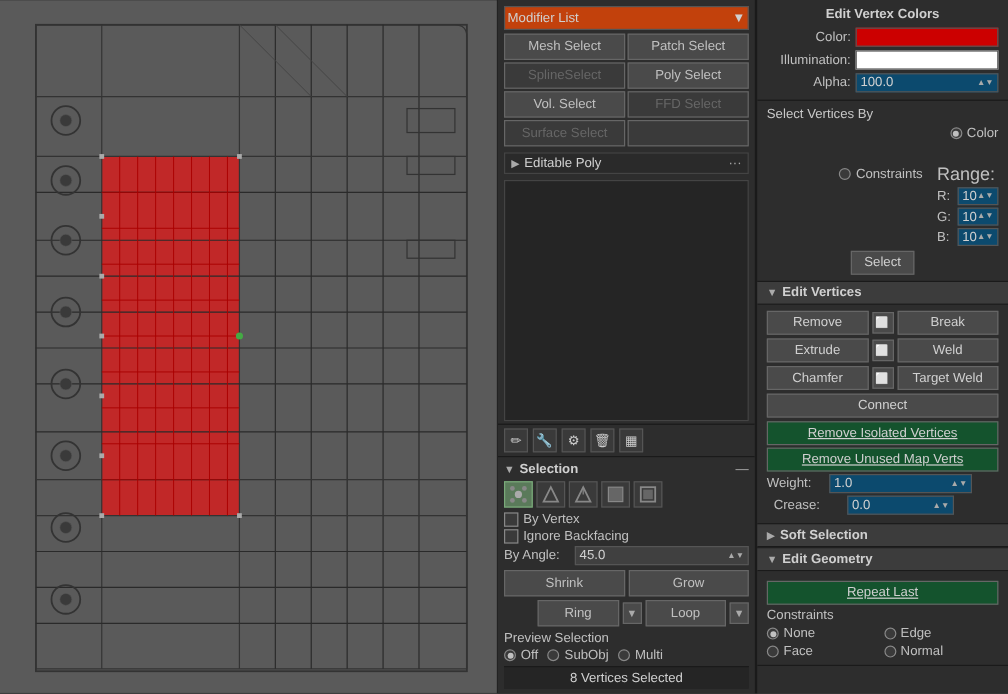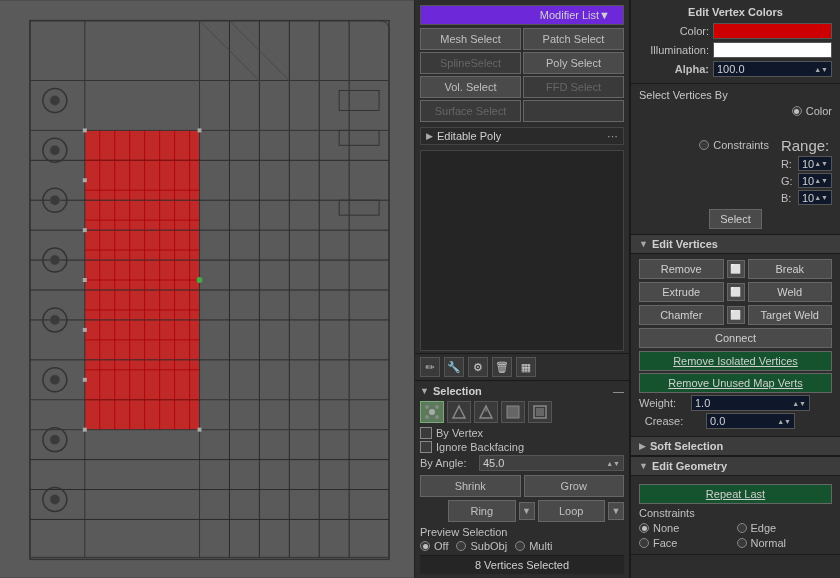--- a/index.html
+++ b/index.html
@@ -52,25 +52,24 @@
     .alpha-row {
       display: flex;
       align-items: center;
       gap: 4px;
     }
     .alpha-label {
       width: 70px;
       text-align: right;
       font-size: 11px;
       color: #c0c0c0;
-      font-weight: bold;
     }
     .alpha-value {
       flex: 1;
-      background: #0f172a;
+      background: #0c4a6e;
       border: 1px solid #555;
       color: #d0d0d0;
       font-size: 11px;
       padding: 1px 3px;
       display: flex;
       align-items: center;
       justify-content: space-between;
       height: 16px;
     }
     .spinner-arrows {
@@ -192,26 +191,26 @@
       width: 215px;
       background: #2d2d2d;
       display: flex;
       flex-direction: column;
       border-right: 1px solid #1a1a1a;
       height: 578px;
       overflow: hidden;
     }
 
     .modifier-list-header {
-      background: #6d28d9;
+      background: #c2410c;
       border: 1px solid #555;
-      padding: 3px 13px;
-      display: flex;
-      align-items: center;
-      justify-content: flex-end;
+      padding: 3px 2px;
+      display: flex;
+      align-items: center;
+      justify-content: space-between;
       margin: 5px 5px 3px 5px;
       cursor: pointer;
     }
 
     .mod-buttons {
       display: grid;
       grid-template-columns: 1fr 1fr;
       gap: 2px;
       padding: 0 5px;
       margin-bottom: 2px;

